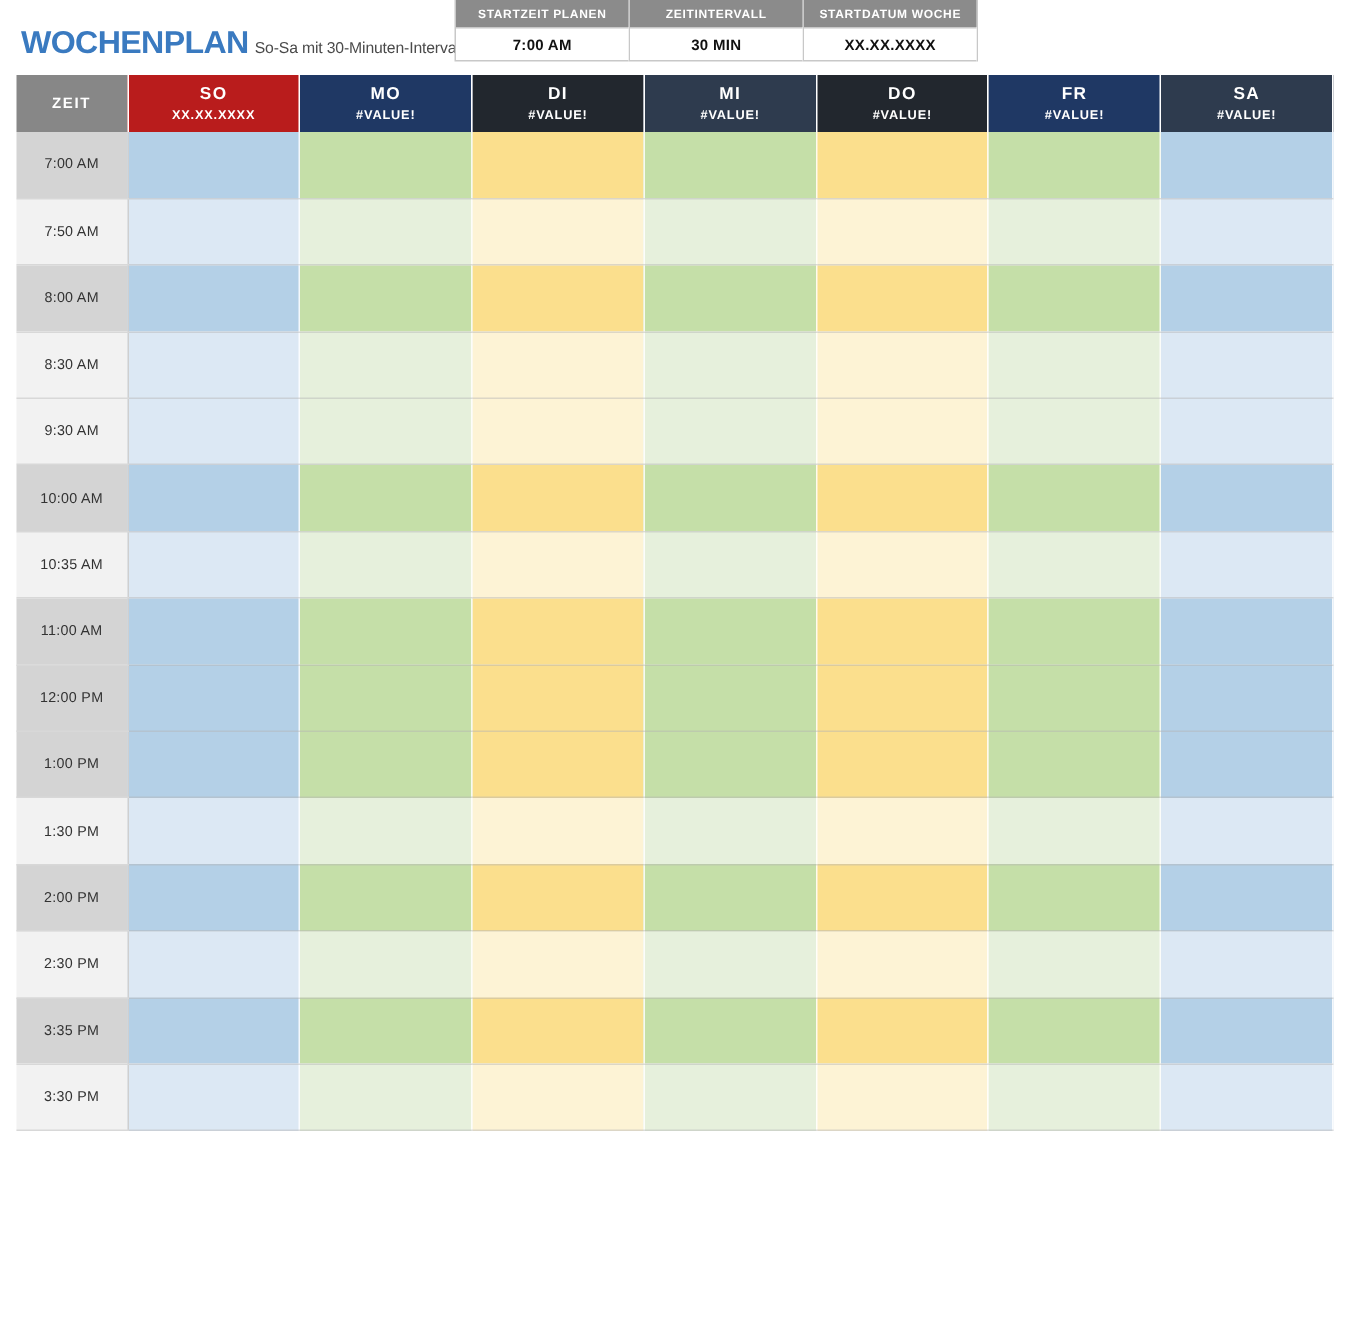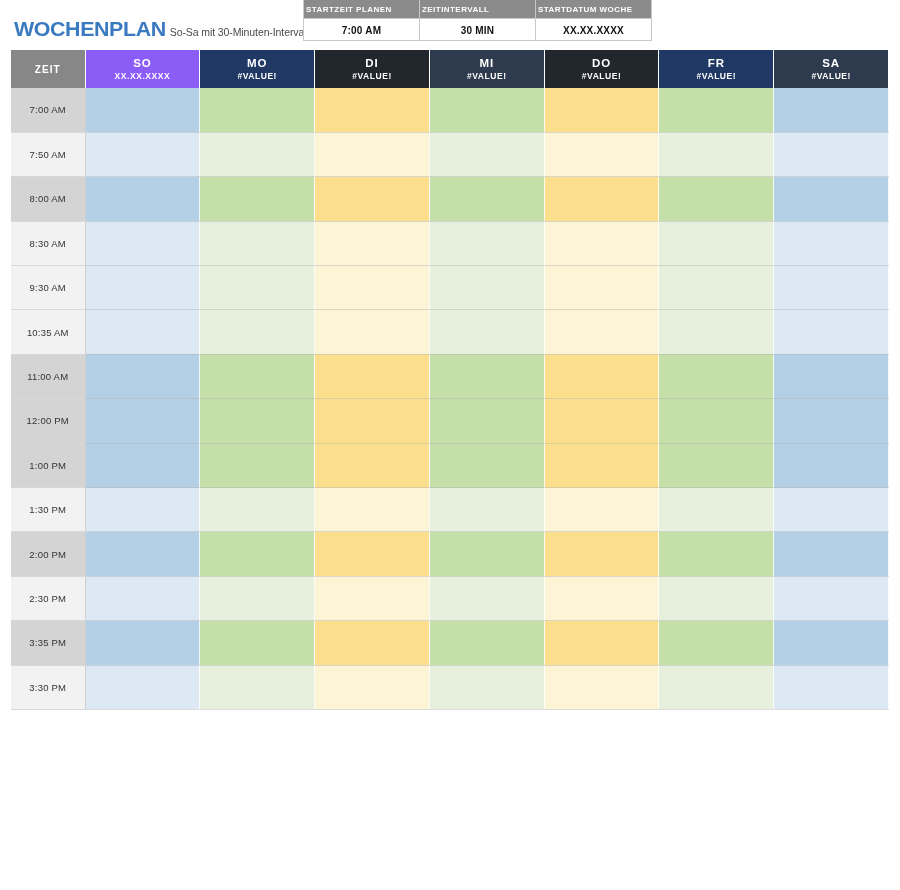--- a/index.html
+++ b/index.html
@@ -66,20 +66,21 @@
     width: 116px;
     box-sizing: border-box;
     border-right: 1px solid #c8c8c8;
   }
   .ctrl-head {
     background: #8b8b8b;
     color: #ffffff;
     font-size: 8px;
     font-weight: bold;
     letter-spacing: 0.45px;
+    text-align: center;
     padding: 5px 2px 5px;
     height: 18px;
     box-sizing: border-box;
     line-height: 9px;
     white-space: nowrap;
     overflow: hidden;
   }
   .ctrl-val {
     background: #ffffff;
     color: #111111;
@@ -205,21 +206,21 @@
           <col class="c-day">
           <col class="c-day">
           <col class="c-day">
         <col class="c-day">
           <col class="c-day">
           <col class="c-day">
       </colgroup>
       <thead>
         <tr id="header-row">
           <th class="time-head">ZEIT</th>
-        <th class="day-head" style="background: #8b5cf6;">
+        <th class="day-head" style="background: #b91c1c;">
               <span class="d-abbr">SO</span>
               <span class="d-date">XX.XX.XXXX</span>
             </th>
             <th class="day-head" style="background: rgb(31, 56, 100);">
               <span class="d-abbr">MO</span>
               <span class="d-date">#VALUE!</span>
             </th>
             <th class="day-head" style="background: rgb(34, 39, 46);">
               <span class="d-abbr">DI</span>
               <span class="d-date">#VALUE!</span>
@@ -285,20 +286,30 @@
           </tr>
           <tr class="half">
             <td class="time-cell">9:30 AM</td>
             <td class="day-cell" style="--cellbg: #dce8f4;"></td>
             <td class="day-cell" style="--cellbg: #e6f0dc;"></td>
             <td class="day-cell" style="--cellbg: #fdf3d5;"></td>
             <td class="day-cell" style="--cellbg: #e6f0dc;"></td>
             <td class="day-cell" style="--cellbg: #fdf3d5;"></td>
             <td class="day-cell" style="--cellbg: #e6f0dc;"></td>
             <td class="day-cell" style="--cellbg: #dce8f4;"></td>
+          </tr>
+          <tr class="hour">
+            <td class="time-cell">10:00 AM</td>
+            <td class="day-cell" style="--cellbg: #b4d0e7;"></td>
+            <td class="day-cell" style="--cellbg: #c5dfa8;"></td>
+            <td class="day-cell" style="--cellbg: #fbdf8d;"></td>
+            <td class="day-cell" style="--cellbg: #c5dfa8;"></td>
+            <td class="day-cell" style="--cellbg: #fbdf8d;"></td>
+            <td class="day-cell" style="--cellbg: #c5dfa8;"></td>
+            <td class="day-cell" style="--cellbg: #b4d0e7;"></td>
           </tr>
           <tr class="half">
             <td class="time-cell">10:35 AM</td>
             <td class="day-cell" style="--cellbg: #dce8f4;"></td>
             <td class="day-cell" style="--cellbg: #e6f0dc;"></td>
             <td class="day-cell" style="--cellbg: #fdf3d5;"></td>
             <td class="day-cell" style="--cellbg: #e6f0dc;"></td>
             <td class="day-cell" style="--cellbg: #fdf3d5;"></td>
             <td class="day-cell" style="--cellbg: #e6f0dc;"></td>
             <td class="day-cell" style="--cellbg: #dce8f4;"></td>

